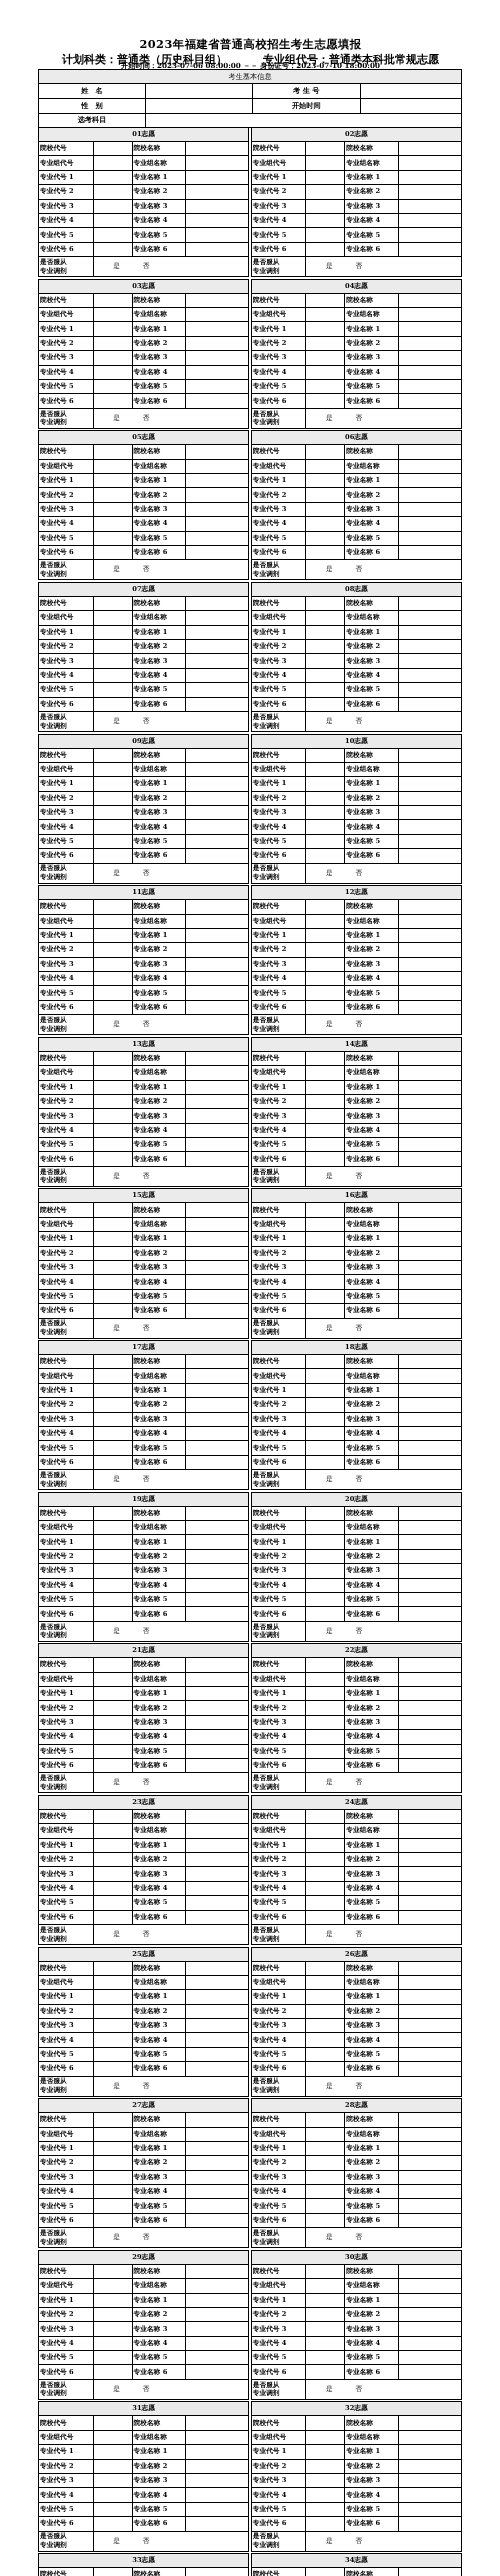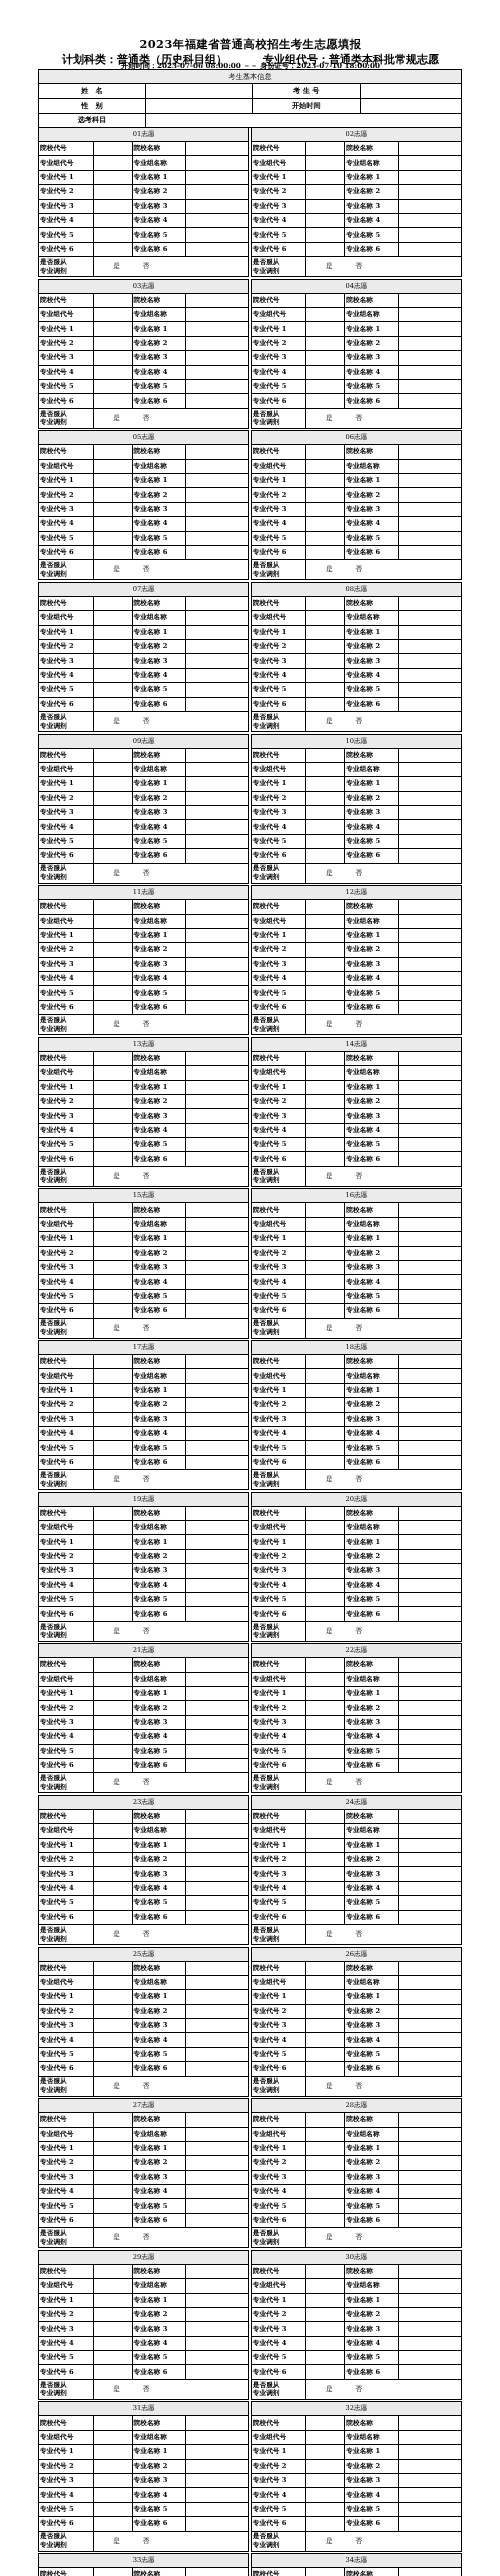--- a/index.html
+++ b/index.html
@@ -33,21 +33,21 @@
 
   
   .blocks{
     position:absolute;left:38px;top:127px;width:424px;
     display:grid;grid-template-columns:1fr 1fr;column-gap:1.5px;row-gap:1.5px;
   }
   .block{width:100%;border:1.5px solid #000;}
   .block td{border:0.5px solid #000;font-size:6.7px;height:13.4px;}
   .block tr.bh td{
     background:#ebebeb;text-align:center;height:13px;
-    border-bottom:1px solid #000;font-weight:normal;
+    border-bottom:1px solid #000;font-weight:bold;
   }
   .block td.lbl{font-weight:bold;text-align:left;padding-left:1px;white-space:nowrap;}
   .block tr.adj td{height:19px;}
   .block td.adj-lbl span{display:block;line-height:1.3;}
   .block td.yn{text-align:left;padding-left:19.6px;font-weight:normal;}
   .block td.yn .no{margin-left:20.6px;}
 </style>
 </head>
 <body>
 

